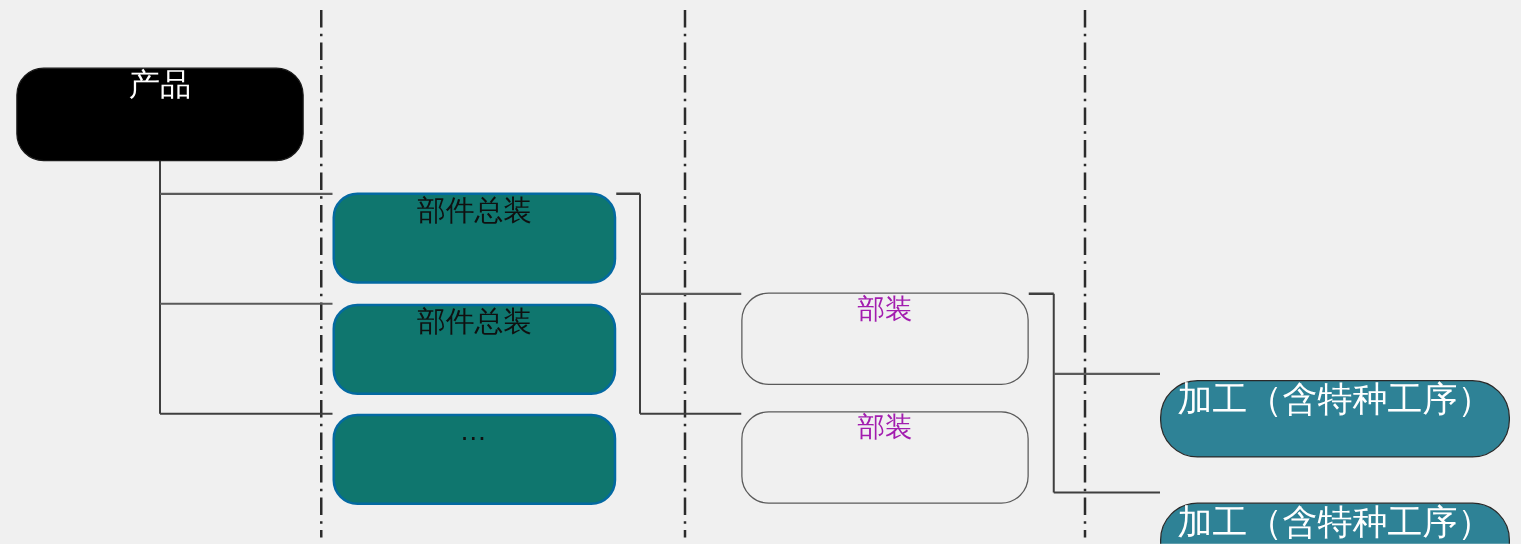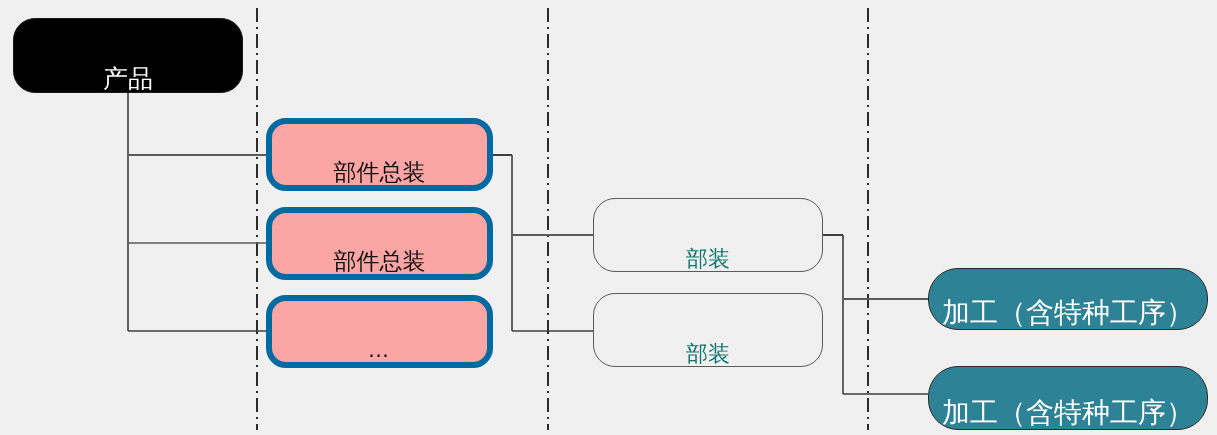--- a/index.html
+++ b/index.html
@@ -23,43 +23,44 @@
     position: absolute;
     left: 0;
     top: 0;
     width: 1217px;
     height: 435px;
   }
   .node {
     position: absolute;
     box-sizing: border-box;
     display: flex;
-    align-items: flex-end;
+    align-items: flex-start;
     justify-content: center;
     text-align: center;
     line-height: 1.1;
     white-space: nowrap;
+    margin-top: 36px;
   }
   .node-product {
     background: #000000;
     color: #ffffff;
     border: 1px solid #1a1a1a;
     border-radius: 22px;
     font-size: 25px;
   }
   .node-assembly {
-    background: #fca5a5;
+    background: #0f766e;
     color: #101010;
-    border: 6px solid #0369a1;
+    border: 2px solid #0369a1;
     border-radius: 20px;
     font-size: 23px;
   }
   .node-subassembly {
     background: #f0f0f0;
-    color: #0f766e;
+    color: #a21caf;
     border: 1px solid #5a5a5a;
     border-radius: 22px;
     font-size: 22px;
   }
   .node-machining {
     background: #2e8296;
     color: #ffffff;
     border: 1px solid #2a2a2a;
     border-radius: 30px;
     font-size: 28px;

